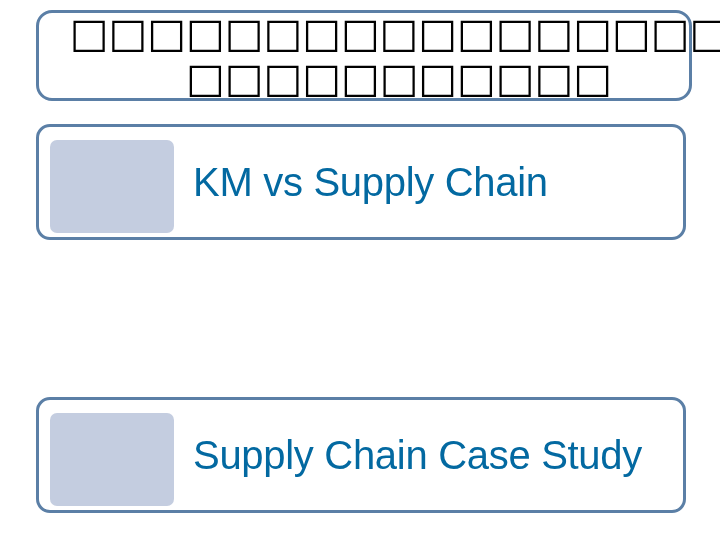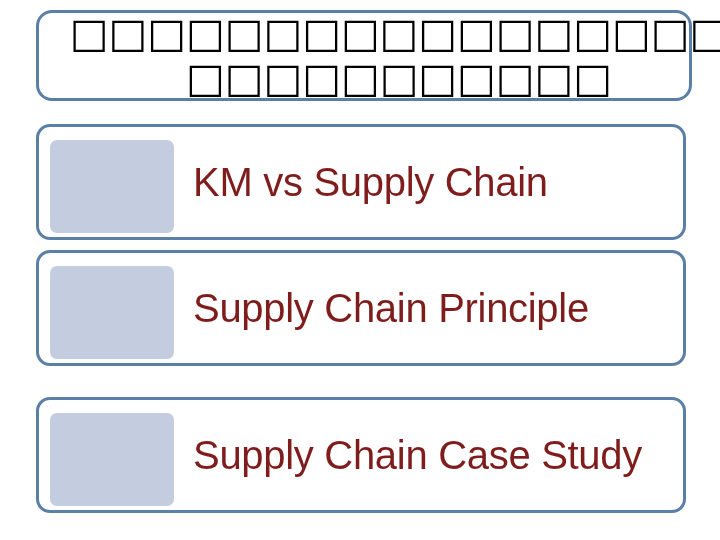--- a/index.html
+++ b/index.html
@@ -80,43 +80,39 @@
 
   .row-label {
     position: absolute;
     left: 154px;
     top: 0;
     height: 110px;
     display: flex;
     align-items: center;
     font-size: 40px;
     line-height: 46px;
-    color: #7f1d1d;
+    color: #0369a1;
     font-family: "Liberation Sans", sans-serif;
     letter-spacing: -0.3px;
     white-space: nowrap;
   }
 </style>
 </head>
 <body>
 
 <div class="slide">
 
   <div class="card card-header">
     <div class="header-text">□□□□□□□□□□□□□□□□□□□□□□□□□□□□</div>
   </div>
 
   <div class="card card-row r1">
     <div class="thumb"></div>
     <div class="row-label">KM vs Supply Chain</div>
   </div>
 
-  <div class="card card-row r2">
-    <div class="thumb"></div>
-    <div class="row-label">Supply Chain Principle</div>
-  </div>
 
   <div class="card card-row r3">
     <div class="thumb"></div>
     <div class="row-label">Supply Chain Case Study</div>
   </div>
 
 </div>
 
 </body></html>

